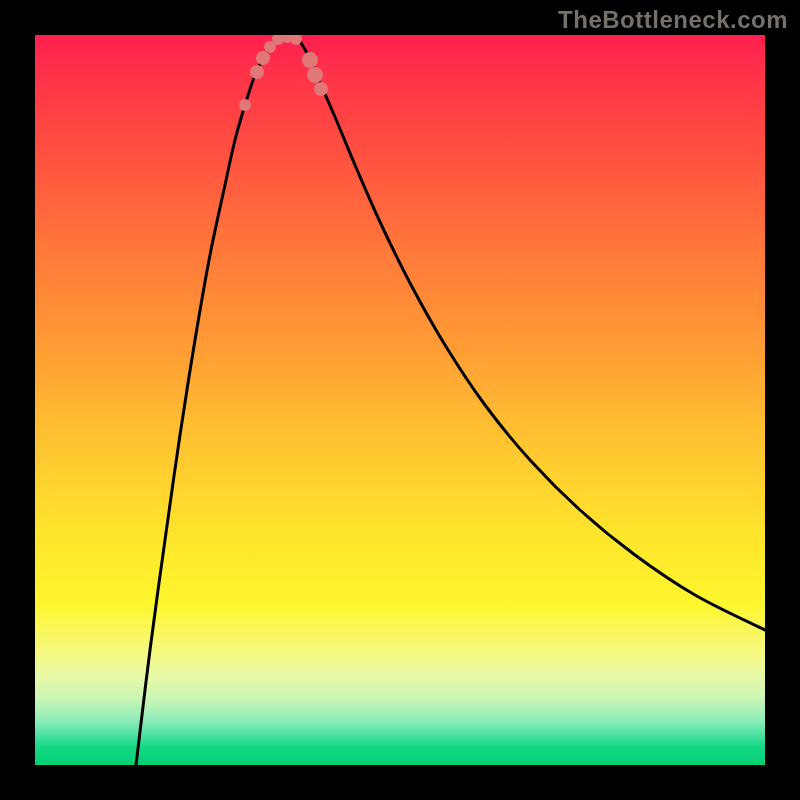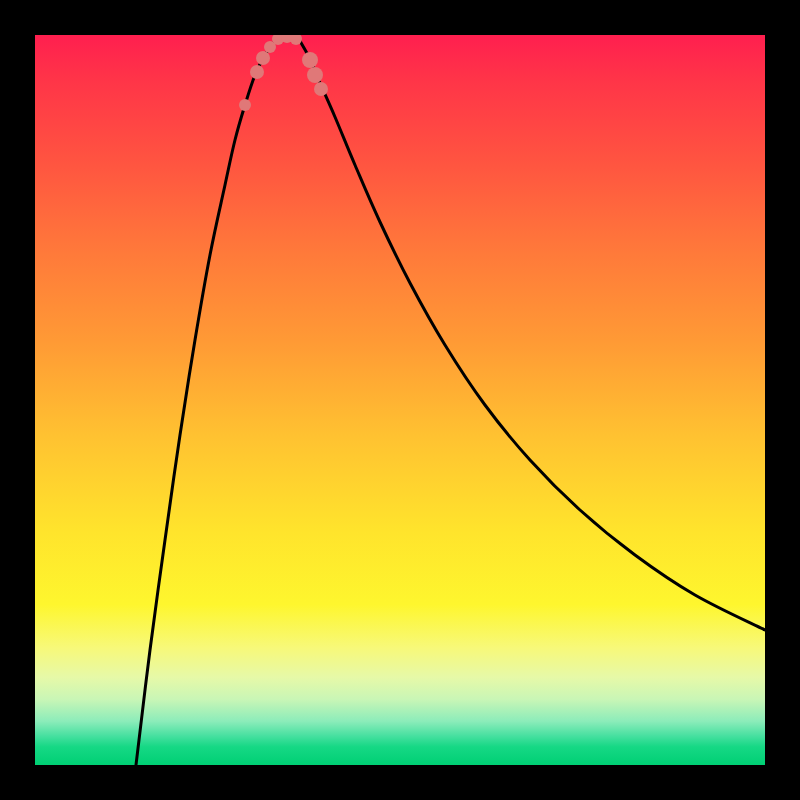--- a/index.html
+++ b/index.html
@@ -87,13 +87,14 @@
           <circle cx="235" cy="12" r="6" fill="#e07878"></circle>
           <circle cx="243" cy="4" r="6" fill="#e07878"></circle>
           <circle cx="252" cy="2" r="6" fill="#e07878"></circle>
           <circle cx="261" cy="4" r="6" fill="#e07878"></circle>
           <circle cx="275" cy="25" r="8" fill="#e07878"></circle>
           <circle cx="280" cy="40" r="8" fill="#e07878"></circle>
           <circle cx="286" cy="54" r="7" fill="#e07878"></circle>
         </g>
     </svg>
   </div>
+  <div class="watermark">TheBottleneck.com</div>
 </div>
 
 </body></html>

